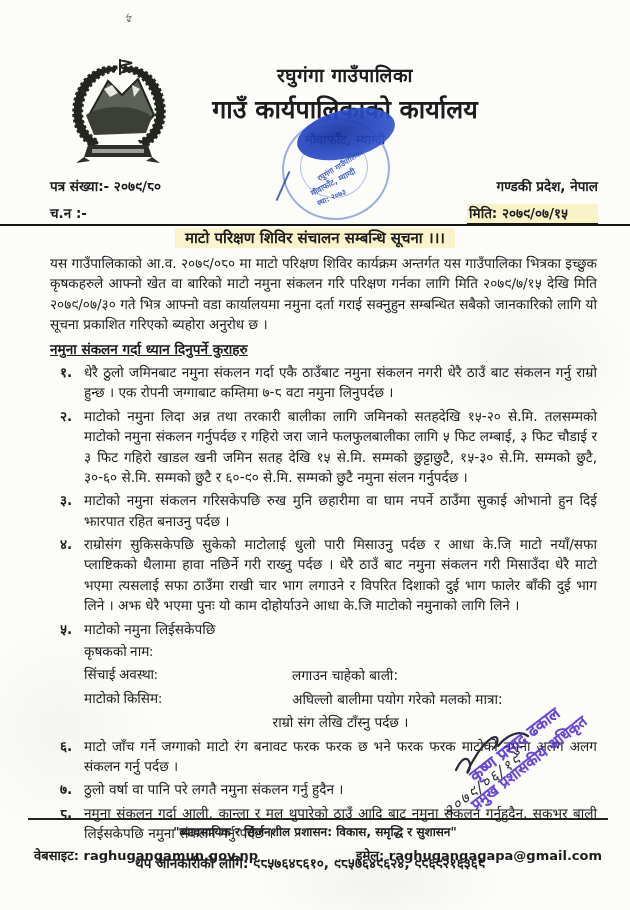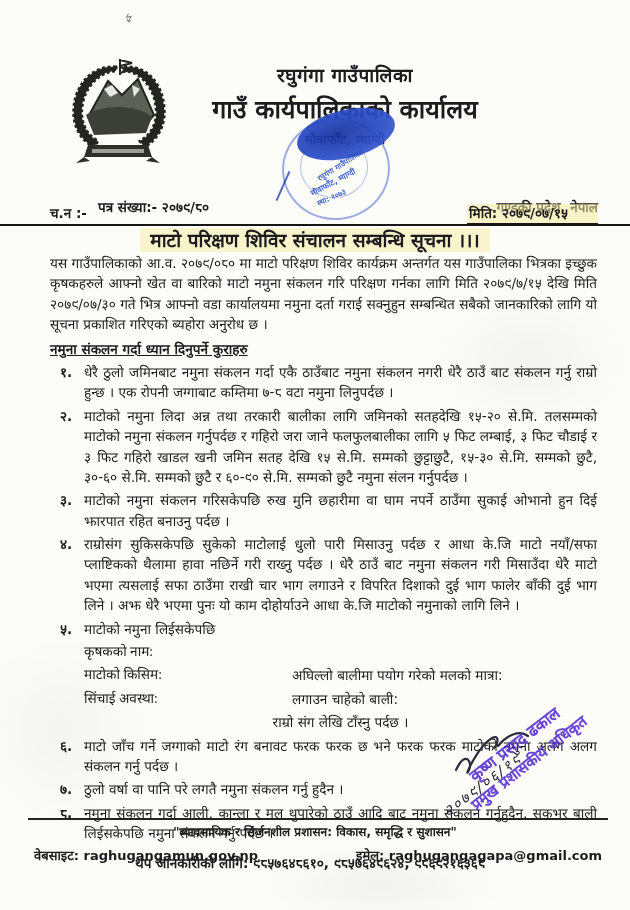--- a/index.html
+++ b/index.html
@@ -26,26 +26,26 @@
   .sb-blob{position:absolute;left:40px;top:0px;width:100px;height:48px;border-radius:50%;
     background:radial-gradient(ellipse at 42% 45%,#16329f 0%,#2a4cc6 55%,#4a67d4 100%);
     opacity:.93;transform:rotate(-14deg);}
   .sb-tail{position:absolute;left:26px;top:60px;width:2px;height:32px;background:rgba(30,55,170,.75);transform:rotate(24deg);}
   .sb-txt{position:absolute;color:#2a4fc6;font-size:7.5px;font-weight:bold;white-space:nowrap;opacity:.85;}
   .sb-t1{left:58px;top:50px;transform:rotate(-32deg);}
   .sb-t2{left:52px;top:66px;transform:rotate(-28deg);font-size:8px;}
   .sb-t3{left:60px;top:82px;transform:rotate(-24deg);}
   
   .meta-row{position:absolute;left:50px;right:32px;display:flex;justify-content:space-between;font-size:13.5px;font-weight:600;}
-  .m1{top:198px;margin-left:48px;}
+  .m1{top:177px;}
   .m2{top:204px;}
   .date-hl{background:rgba(246,235,160,.55);border-bottom:1.6px solid #1a1a1a;padding:0 30px 1px 2px;}
   .hr-top{position:absolute;left:0;right:0;top:224px;height:2px;background:#161616;}
   
-  .title{position:absolute;left:0;right:0;top:227px;text-align:center;font-size:19px;font-weight:bold;}
+  .title{position:absolute;left:0;right:0;top:227px;text-align:center;font-size:15px;font-weight:bold;}
   .title span{background:rgba(246,235,160,.5);padding:1px 10px;}
   
   .body{position:absolute;left:50px;right:33px;top:253px;font-size:13.6px;line-height:1.5;text-align:justify;}
   .intro{margin:0;}
   .sec-h{font-weight:bold;text-decoration:underline;text-align:left;margin-top:4px;}
   .li{display:flex;margin-top:3px;padding-left:10px;}
   .num{flex:none;width:24px;font-weight:600;}
   .txt{flex:1;}
   .form{margin-left:34px;margin-top:2px;text-align:left;}
   .form-row{display:flex;margin-top:3px;}
@@ -148,26 +148,26 @@
 
     <div class="li">
       <span class="num">५.</span>
       <span class="txt">माटोको नमुना लिईसकेपछि</span>
     </div>
     <div class="form">
       <div class="form-row">
         <span class="f-left">कृषकको नाम:</span>
       </div>
       <div class="form-row">
+        <span class="f-left">सिंचाई अवस्था:</span>
+        <span class="f-right">लगाउन चाहेको बाली:</span>
+      </div>
+      <div class="form-row">
         <span class="f-left">माटोको किसिम:</span>
         <span class="f-right">अघिल्लो बालीमा पयोग गरेको मलको मात्रा:</span>
-      </div>
-      <div class="form-row">
-        <span class="f-left">सिंचाई अवस्था:</span>
-        <span class="f-right">लगाउन चाहेको बाली:</span>
       </div>
     </div>
     <div class="note">राम्रो संग लेखि टाँस्नु पर्दछ ।</div>
 
     <div class="li">
       <span class="num">६.</span>
       <span class="txt">माटो जाँच गर्ने जग्गाको माटो रंग बनावट फरक फरक छ भने फरक फरक माटोको नमुना अलग अलग संकलन गर्नु पर्दछ ।</span>
     </div>
     <div class="li">
       <span class="num">७.</span>

